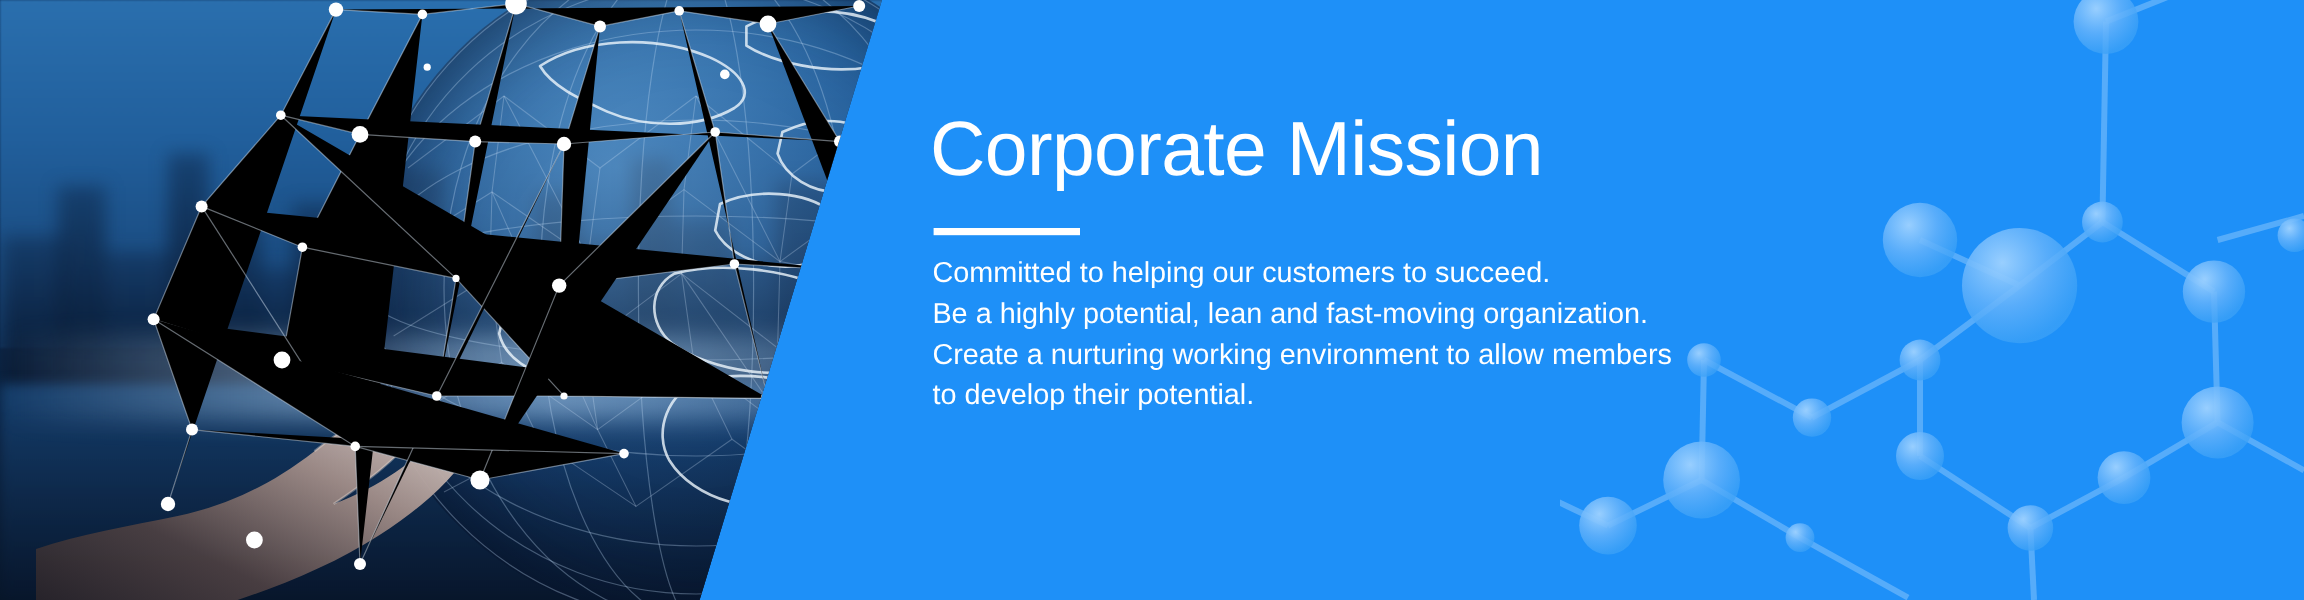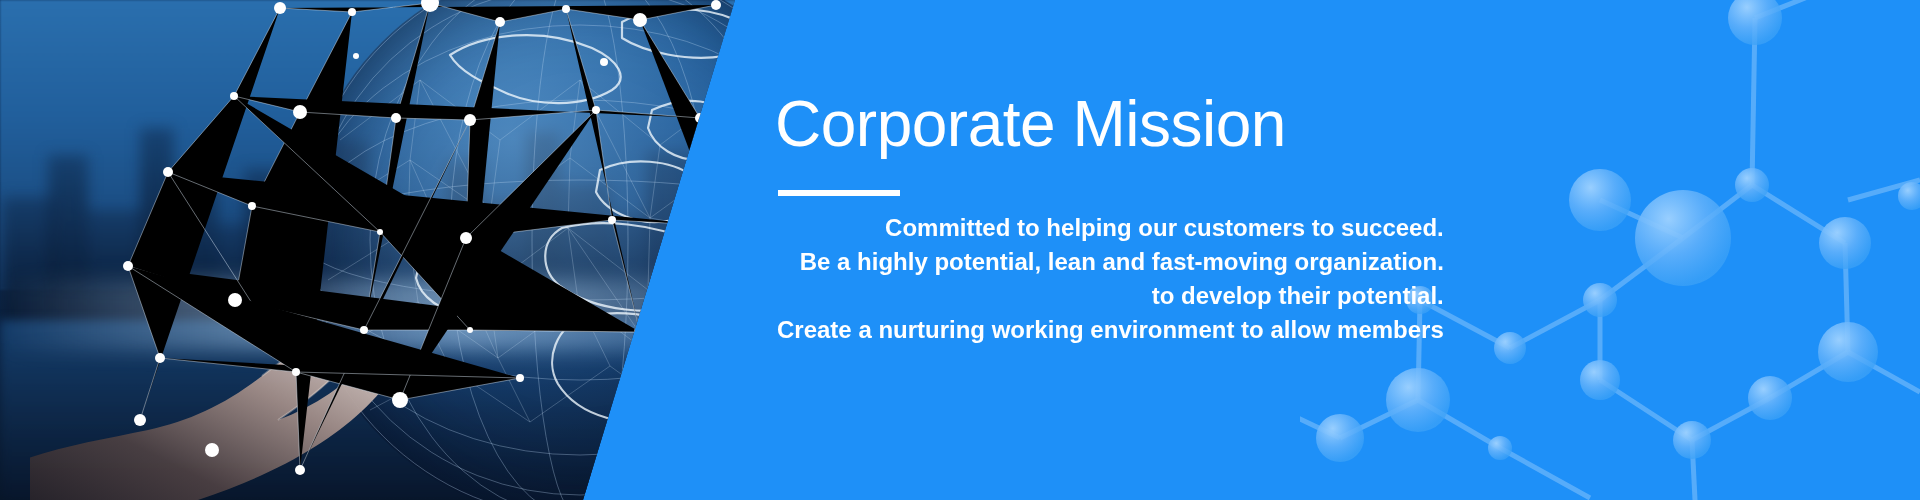--- a/index.html
+++ b/index.html
@@ -114,23 +114,22 @@
     height: 6px;
     background: #ffffff;
   }
   .body-text {
     position: absolute;
     left: 2px;
     top: 211px;
     color: #ffffff;
     font-size: 24px;
     line-height: 34px;
-    font-weight: 700;
+    font-weight: 400;
     white-space: nowrap;
-    text-align: right;
   }
   .body-text .line { display: block; }
 </style>
 </head>
 <body>
 
 <div id="banner">
 
   <div class="blue-field"></div>
 
@@ -323,18 +322,18 @@
       </g>
     </svg>
   </div>
 
   <div class="content">
     <div class="title">Corporate Mission</div>
     <div class="rule"></div>
     <div class="body-text">
       <span class="line">Committed to helping our customers to succeed.</span>
       <span class="line">Be a highly potential, lean and fast-moving organization.</span>
+      <span class="line">Create a nurturing working environment to allow members</span>
       <span class="line">to develop their  potential.</span>
-      <span class="line">Create a nurturing working environment to allow members</span>
     </div>
   </div>
 
 </div>
 
 </body></html>

